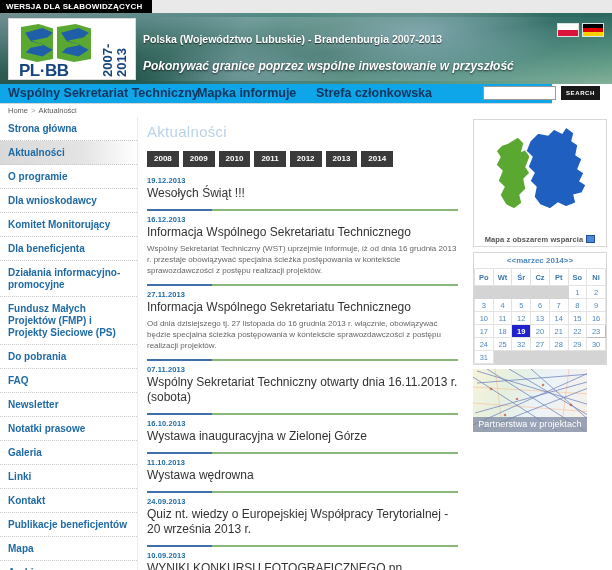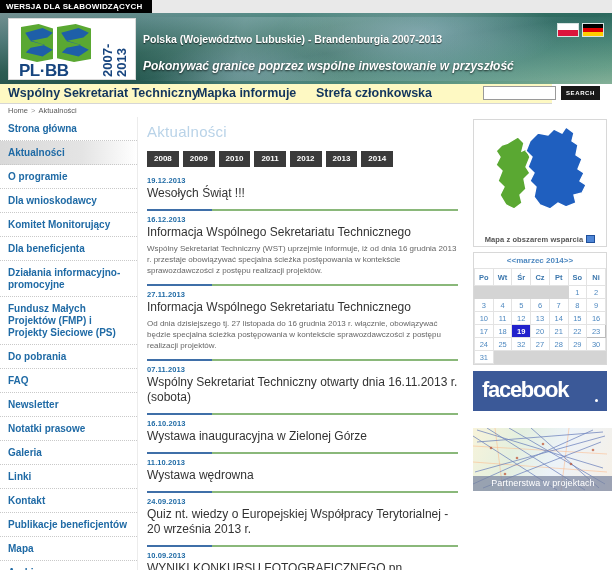--- a/index.html
+++ b/index.html
@@ -108,21 +108,21 @@
   .flag { width:22px; height:14px; border:1px solid rgba(255,255,255,.8); position:relative; overflow:hidden; }
   .flag.pl .a { position:absolute; left:0; top:0; width:100%; height:50%; background:#fff; }
   .flag.pl .b { position:absolute; left:0; top:50%; width:100%; height:50%; background:#dc143c; }
   .flag.de .a { position:absolute; left:0; top:0; width:100%; height:33.33%; background:#000; }
   .flag.de .b { position:absolute; left:0; top:33.33%; width:100%; height:33.33%; background:#dd0000; }
   .flag.de .c { position:absolute; left:0; top:66.66%; width:100%; height:33.34%; background:#ffce00; }
 
   
   .mainnav {
     position:absolute; top:84px; left:0; width:552px; height:20px;
-    background:#fef9c3;
+    background:#0ea5e9;
     border-bottom:1px solid #d6d6d6;
   }
   .mainnav .item {
     position:absolute; top:2px;
     font-size:12.5px; font-weight:bold; color:#12355d;
     white-space:nowrap; cursor:pointer;
   }
   .mainnav .i0 { left:8px; }
   .mainnav .i1 { left:197px; }
   .mainnav .i2 { left:316px;text-align:right; }
@@ -256,21 +256,21 @@
     position:absolute; left:9px; top:6px;
     color:#ffffff; font-size:22px; font-weight:bold; letter-spacing:-1.3px;
     font-family:"Liberation Sans", sans-serif;
   }
   .fb-widget .fbdot {
     position:absolute; right:9px; bottom:9px; width:3px; height:3px;
     background:#fff; border-radius:50%;
   }
 
   .partner-widget {
-    margin-top:17px; width:140px; height:63px; position:relative; overflow:hidden;
+    margin-top:4px; width:114px; height:63px; position:relative; overflow:hidden;
     cursor:pointer;
     background:
       linear-gradient(115deg, rgba(247,242,214,.9) 0%, rgba(225,238,220,.9) 30%, rgba(235,242,248,.95) 58%, rgba(246,238,226,.9) 100%);
   }
   .partner-widget .lines { position:absolute; inset:0; }
   .partner-widget .pcap {
     position:absolute; left:0; bottom:0; width:100%;
     background:rgba(120,132,160,.72);
     color:#ffffff; font-size:9px; text-align:center;
     padding:2px 0 3px 0; letter-spacing:.1px;
@@ -491,24 +491,20 @@
                 <td class="empty">&nbsp;</td>
                 <td class="empty">&nbsp;</td>
                 <td class="empty">&nbsp;</td>
                 <td class="empty">&nbsp;</td>
                 <td class="empty">&nbsp;</td>
               </tr>
             </tbody>
         </table>
       </div>
 
-      <div class="fb-widget">
-        <div class="fbtxt">facebook</div>
-        <div class="fbdot"></div>
-      </div>
 
       <div class="partner-widget">
         <svg class="lines" width="134" height="63" viewBox="0 0 134 63">
           <rect x="0" y="0" width="134" height="63" fill="none"></rect>
           <g stroke="#ffb07a" stroke-width="0.6" opacity=".8">
             <path d="M0 18 L134 26" fill="none"></path>
               <path d="M0 34 L134 44" fill="none"></path>
             <path d="M22 0 L30 63" fill="none"></path>
               <path d="M96 0 L88 63" fill="none"></path>
           </g>

